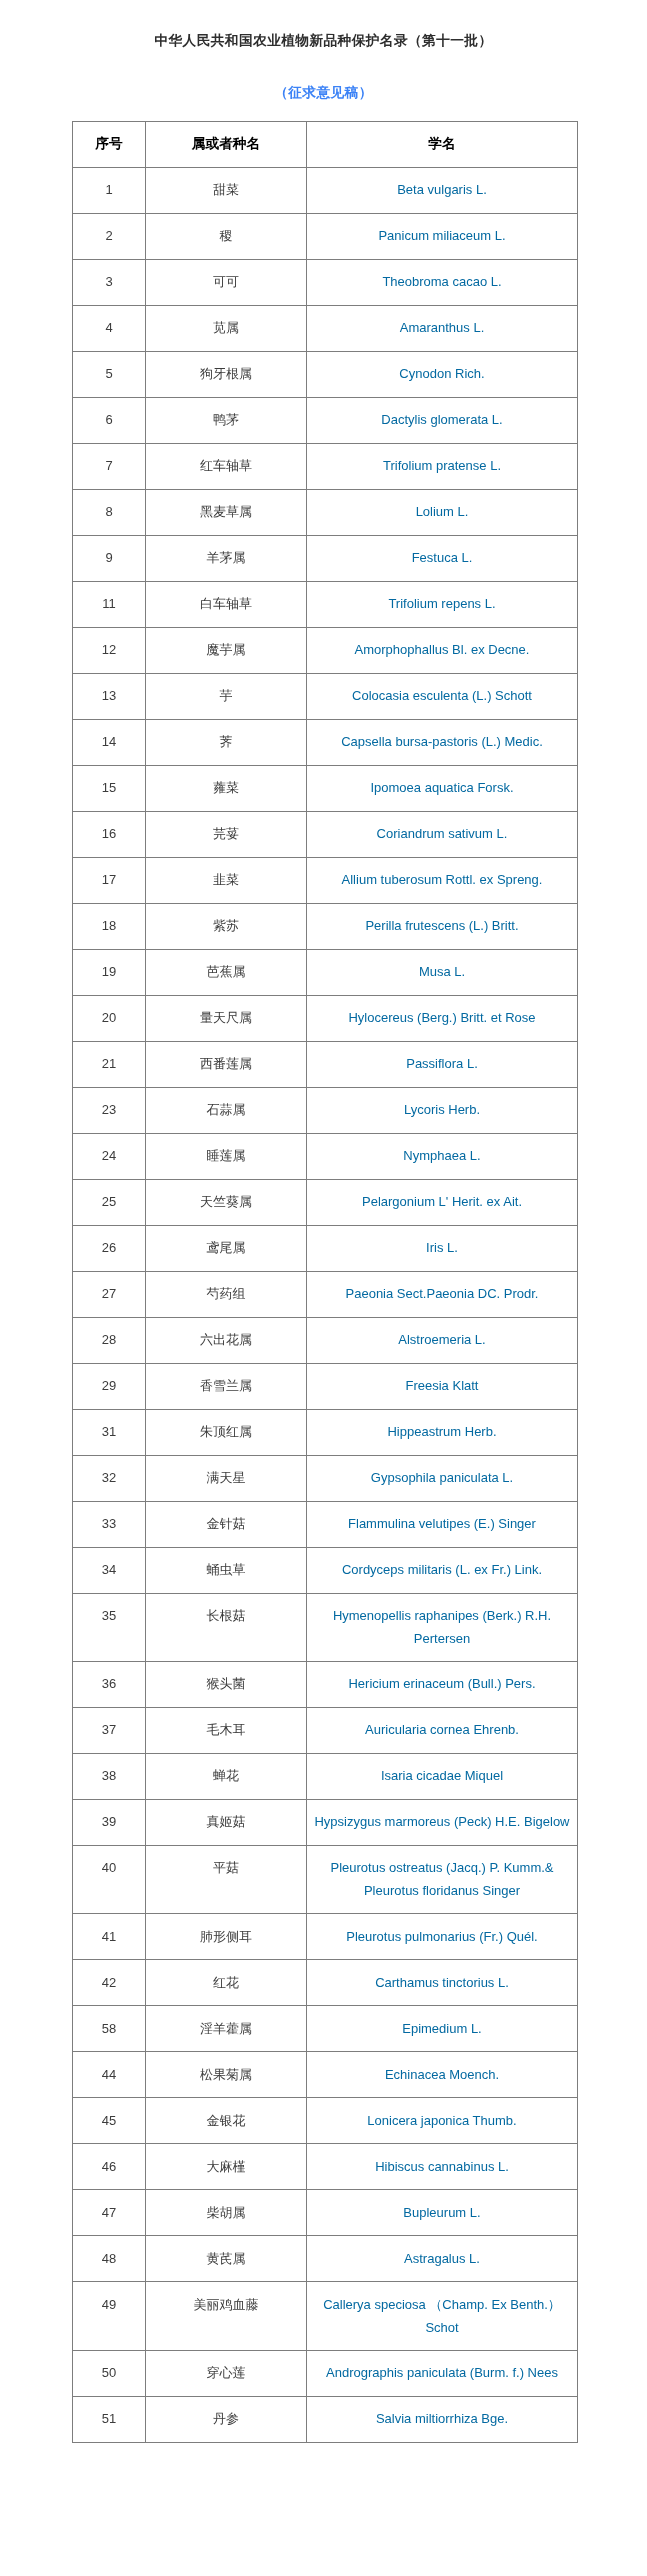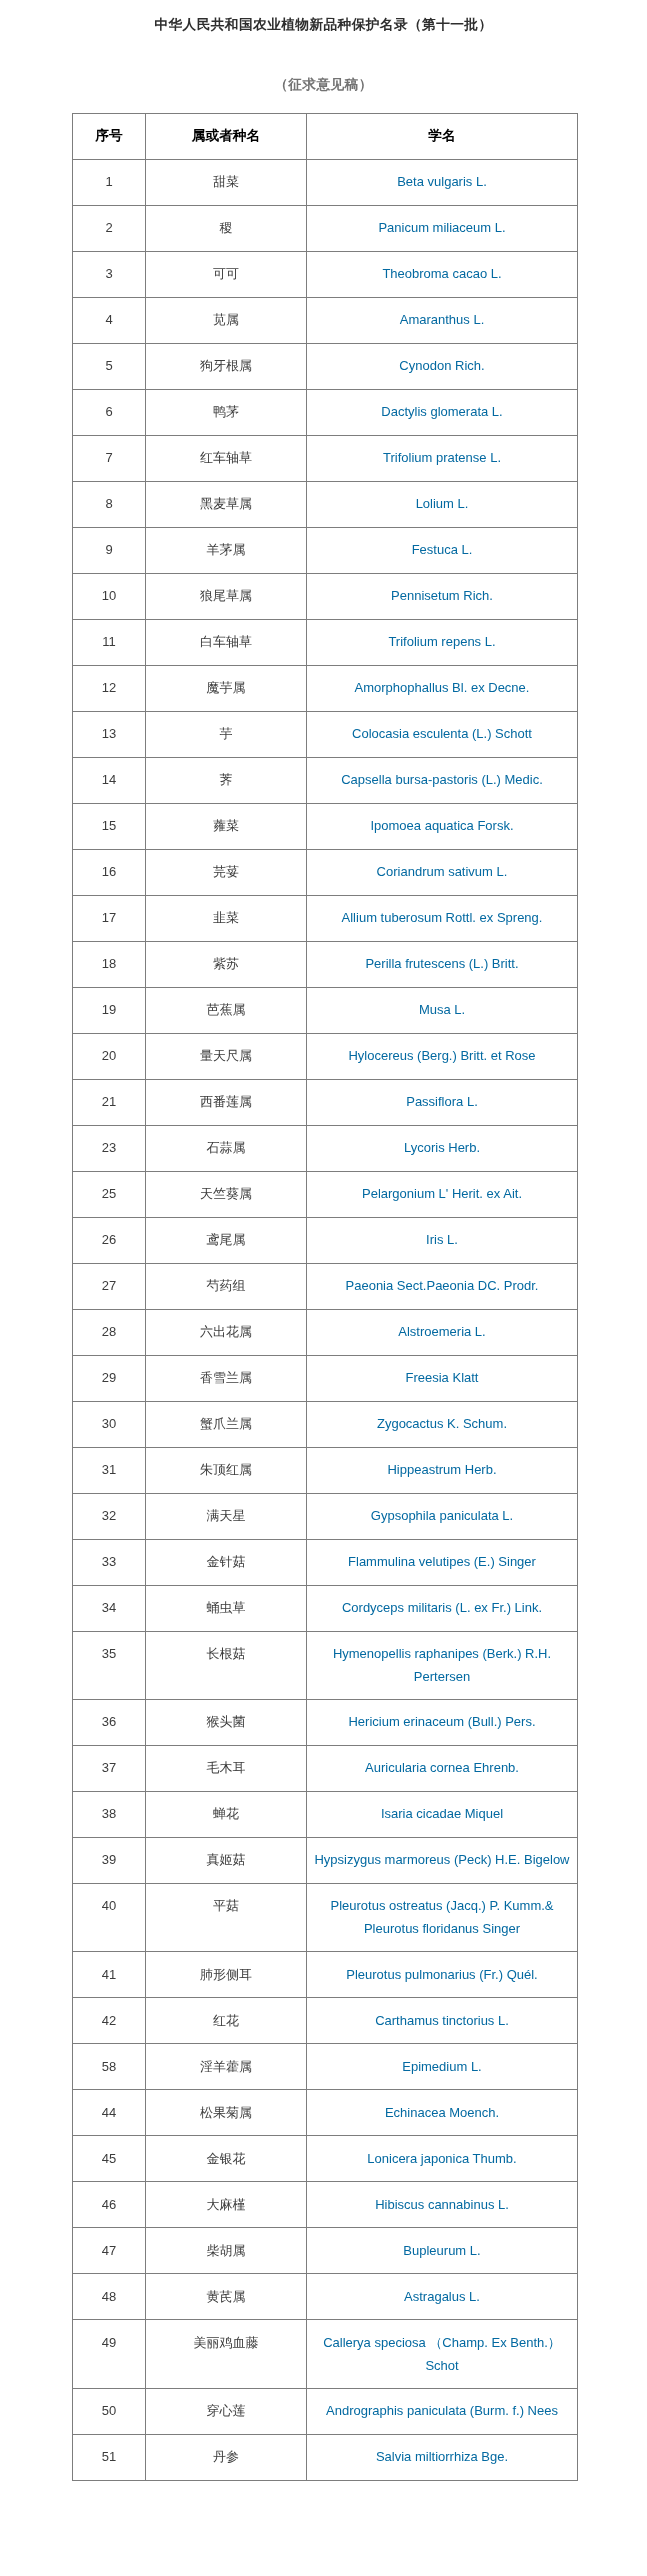--- a/index.html
+++ b/index.html
@@ -8,35 +8,35 @@
     background: #ffffff;
   }
   body {
     width: 647px;
     height: 2576px;
     font-family: "Liberation Sans", "DejaVu Sans", sans-serif;
     color: #3c3c3c;
     -webkit-font-smoothing: antialiased;
   }
   .doc-title {
-    margin: 8px;
-    padding-top: 8px;
+    margin: 0;
+    padding-top: 32px;
     text-align: center;
     font-size: 13.7px;
     font-weight: bold;
     color: #2e2e2e;
     letter-spacing: 0.4px;
   }
   .doc-subtitle {
     margin: 0;
     padding-top: 34px;
     text-align: center;
     font-size: 13.7px;
     font-weight: bold;
-    color: #737373;
+    color: #3b82f6;
     letter-spacing: 0.4px;
   }
   .table-wrap {
     margin: 19px 0 0 72px;
   }
   table.species-table {
     border-collapse: collapse;
     table-layout: fixed;
     width: 505px;
     border: 1.7px solid #4f4f4f;
@@ -136,25 +136,20 @@
           <td class="cell-no">8</td>
           <td class="cell-name">黑麦草属</td>
           <td class="cell-sci">Lolium L.</td>
         </tr>
         <tr>
           <td class="cell-no">9</td>
           <td class="cell-name">羊茅属</td>
           <td class="cell-sci">Festuca L.</td>
         </tr>
         <tr>
-          <td class="cell-no">10</td>
-          <td class="cell-name">狼尾草属</td>
-          <td class="cell-sci">Pennisetum Rich.</td>
-        </tr>
-        <tr>
           <td class="cell-no">11</td>
           <td class="cell-name">白车轴草</td>
           <td class="cell-sci">Trifolium repens L.</td>
         </tr>
         <tr>
           <td class="cell-no">12</td>
           <td class="cell-name">魔芋属</td>
           <td class="cell-sci">Amorphophallus Bl. ex Decne.</td>
         </tr>
         <tr>
@@ -201,20 +196,25 @@
           <td class="cell-no">21</td>
           <td class="cell-name">西番莲属</td>
           <td class="cell-sci">Passiflora L.</td>
         </tr>
         <tr>
           <td class="cell-no">23</td>
           <td class="cell-name">石蒜属</td>
           <td class="cell-sci">Lycoris Herb.</td>
         </tr>
         <tr>
+          <td class="cell-no">24</td>
+          <td class="cell-name">睡莲属</td>
+          <td class="cell-sci">Nymphaea L.</td>
+        </tr>
+        <tr>
           <td class="cell-no">25</td>
           <td class="cell-name">天竺葵属</td>
           <td class="cell-sci">Pelargonium L' Herit. ex Ait.</td>
         </tr>
         <tr>
           <td class="cell-no">26</td>
           <td class="cell-name">鸢尾属</td>
           <td class="cell-sci">Iris L.</td>
         </tr>
         <tr>
@@ -226,25 +226,20 @@
           <td class="cell-no">28</td>
           <td class="cell-name">六出花属</td>
           <td class="cell-sci">Alstroemeria L.</td>
         </tr>
         <tr>
           <td class="cell-no">29</td>
           <td class="cell-name">香雪兰属</td>
           <td class="cell-sci">Freesia Klatt</td>
         </tr>
         <tr>
-          <td class="cell-no">30</td>
-          <td class="cell-name">蟹爪兰属</td>
-          <td class="cell-sci">Zygocactus K. Schum.</td>
-        </tr>
-        <tr>
           <td class="cell-no">31</td>
           <td class="cell-name">朱顶红属</td>
           <td class="cell-sci">Hippeastrum Herb.</td>
         </tr>
         <tr>
           <td class="cell-no">32</td>
           <td class="cell-name">满天星</td>
           <td class="cell-sci">Gypsophila paniculata L.</td>
         </tr>
         <tr>

